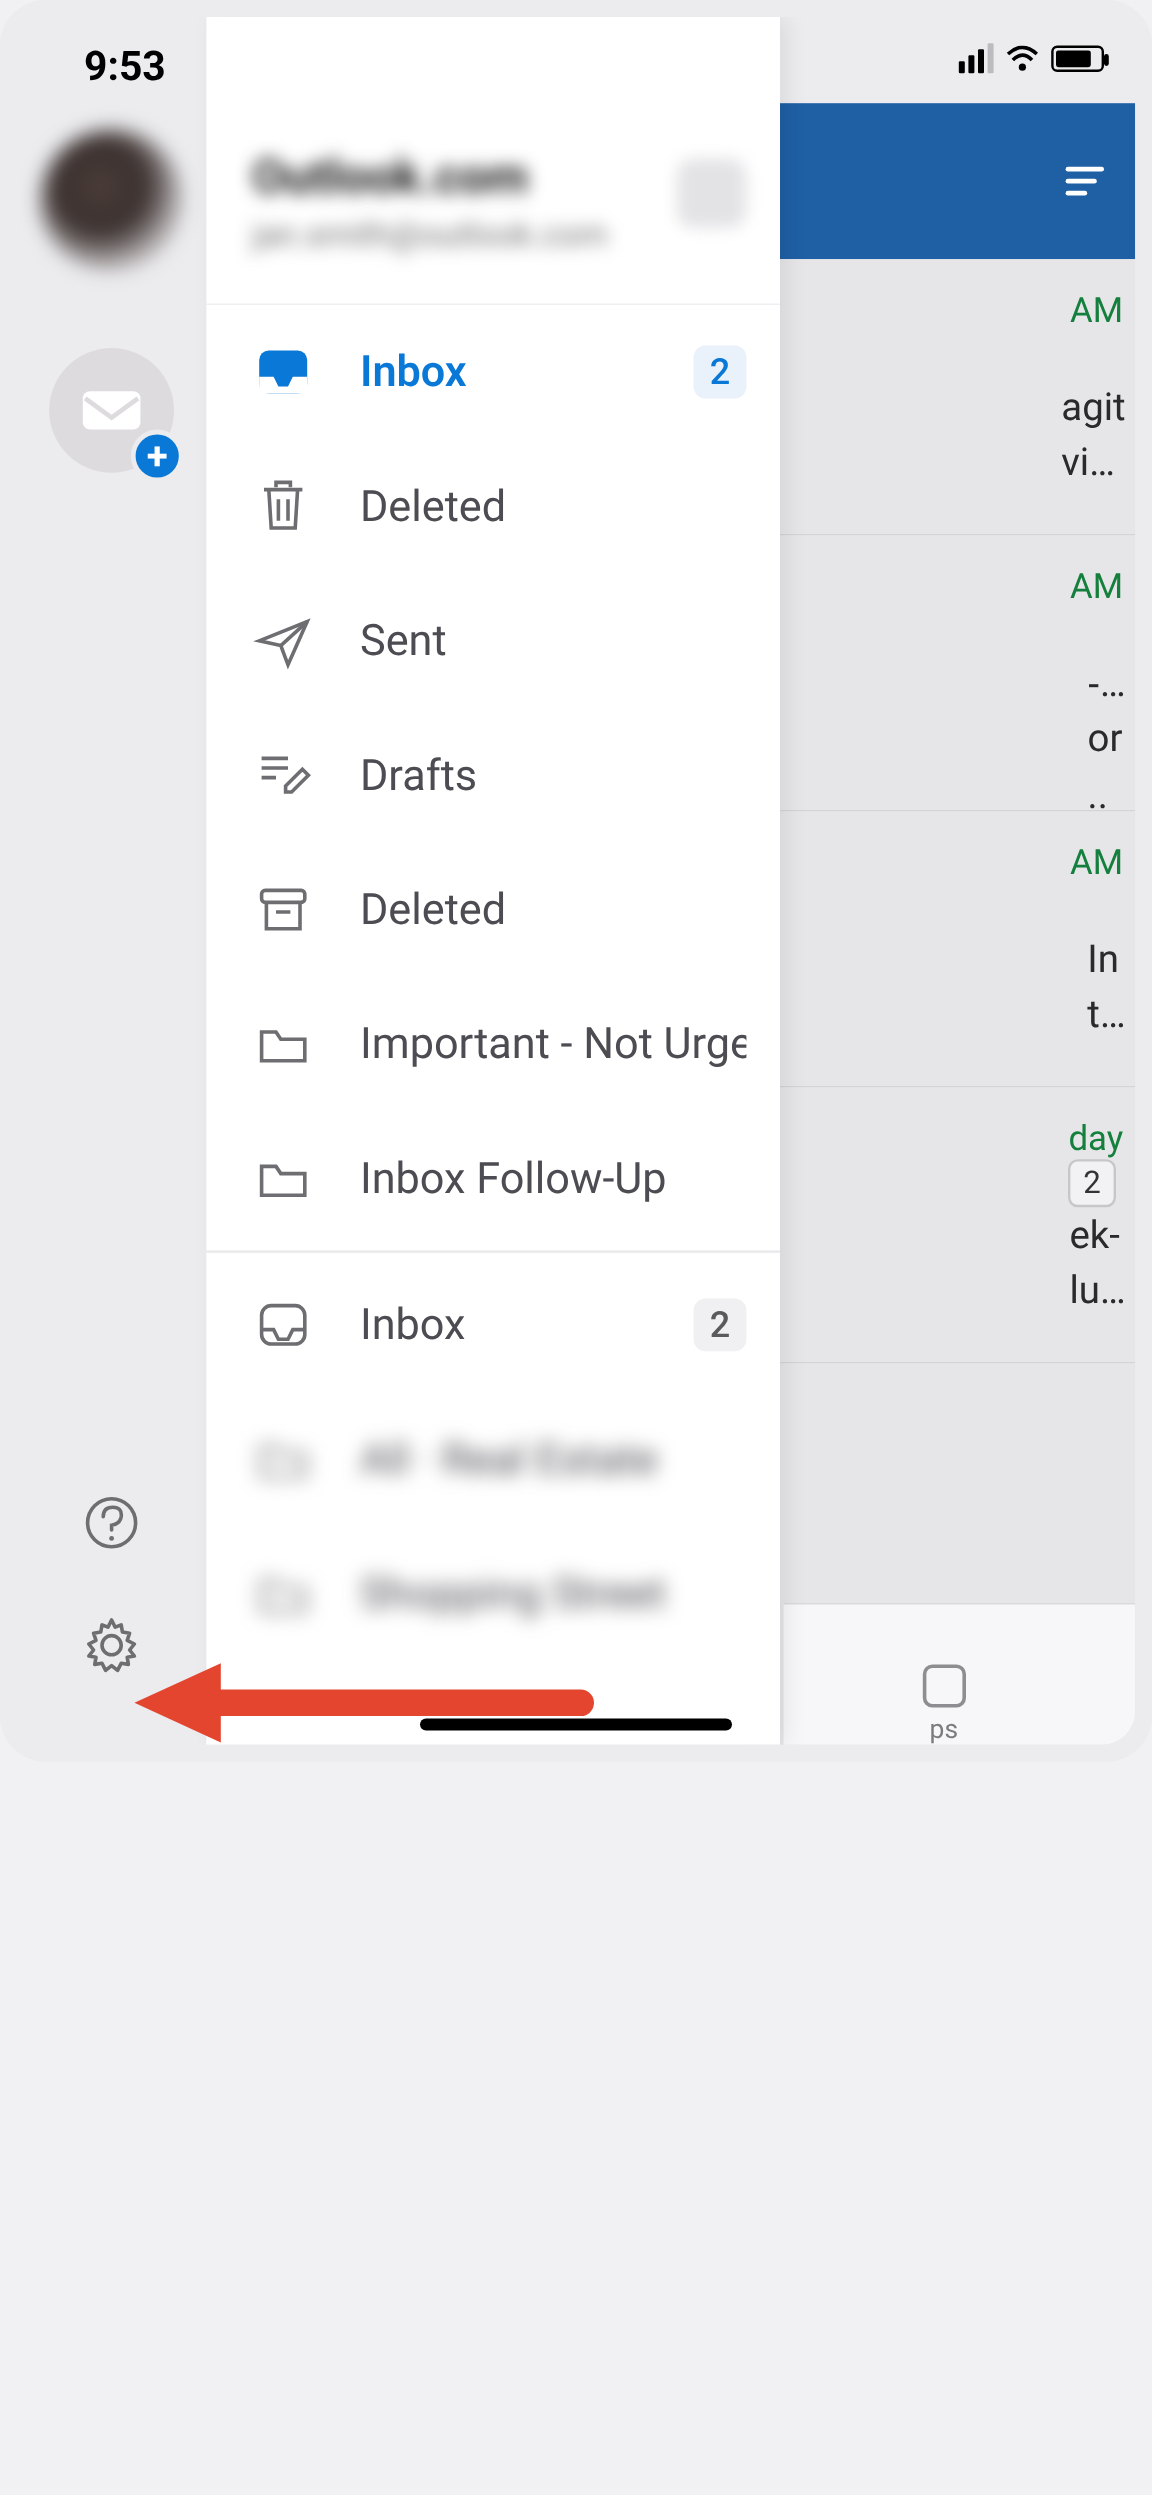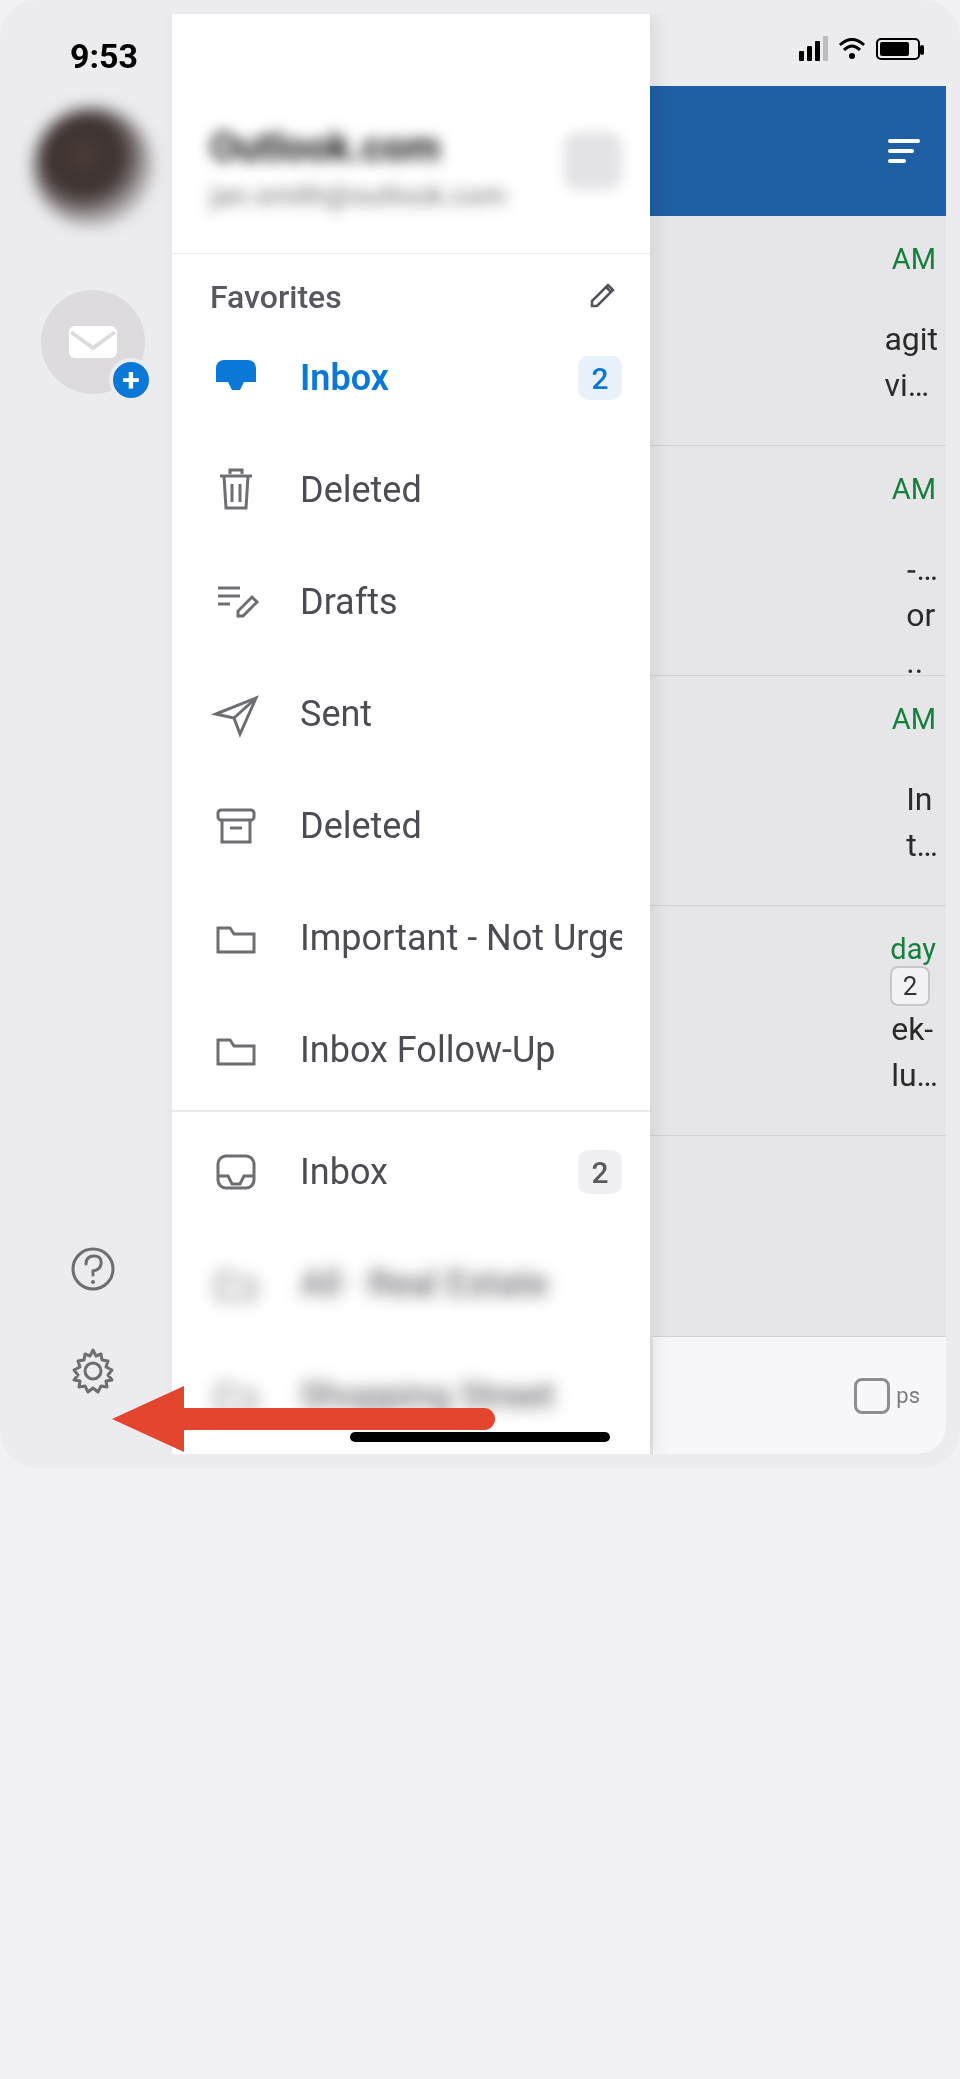--- a/index.html
+++ b/index.html
@@ -71,21 +71,21 @@
     position:absolute;top:60px;right:16px;
     min-width:40px;height:40px;border-radius:8px;
     background:#f2f2f4;border:2px solid #c7c7cb;
     font-size:26px;display:flex;align-items:center;justify-content:center;color:#333;
   }
 
   .behind-tabbar{
     position:absolute;bottom:0;left:639px;right:0;height:118px;
     background:#f7f7f9;border-top:1px solid #d4d4d7;
     display:flex;align-items:center;justify-content:flex-end;padding-right:26px;
-    color:#7c7c80;font-size:22px;gap:6px;flex-direction:row;
+    color:#7c7c80;font-size:22px;gap:6px;flex-direction:column;
   }
   .behind-tabbar .tab-icon{width:36px;height:36px;border:3px solid #8e8e92;border-radius:8px}
 
   
   .rail{
     position:absolute;top:0;bottom:0;left:0;width:158px;
     background:#ececef;
     display:flex;flex-direction:column;align-items:center;
   }
   .rail .avatar-blur{
@@ -283,29 +283,20 @@
     </div>
 
     <div class="drawer">
 
       <div class="account">
         <div class="title">Outlook.com</div>
         <div class="sub">jan.smith@outlook.com</div>
         <div class="acct-icon"></div>
       </div>
 
-      <div class="section-header">
-        <span class="title">Favorites</span>
-        <span class="edit">
-          <svg viewBox="0 0 34 34">
-                <path d="M6 28 L6 23 L22 7 L27 12 L11 28 Z"></path>
-                <path d="M20 9 L25 14"></path>
-              </svg>
-        </span>
-      </div>
 
       <div class="row active">
         <span class="icon">
           <svg viewBox="0 0 52 52">
                 <rect x="6" y="8" width="40" height="36" rx="8" fill="#0a78d6" stroke="none"></rect>
                 <path d="M6 30 L18 30 L22 38 L30 38 L34 30 L46 30 L46 44 L6 44 Z" fill="#fff" stroke="none"></path>
               </svg>
         </span>
         <span class="label">Inbox</span>
         <span class="count">2</span>
@@ -319,35 +310,35 @@
                 <path d="M20 10 L20 6 L32 6 L32 10"></path>
                 <path d="M22 20 L22 38 M30 20 L30 38"></path>
               </svg>
         </span>
         <span class="label">Deleted</span>
       </div>
 
       <div class="row">
         <span class="icon">
           <svg viewBox="0 0 52 52">
+                <path d="M6 26 L46 10 L30 46 L24 30 Z"></path>
+                <path d="M24 30 L46 10"></path>
+              </svg>
+        </span>
+        <span class="label">Sent</span>
+      </div>
+
+      <div class="row">
+        <span class="icon">
+          <svg viewBox="0 0 52 52">
                 <path d="M8 12 L30 12 M8 20 L30 20 M8 28 L20 28"></path>
                 <path d="M28 40 L28 35 L42 21 L47 26 L33 40 Z"></path>
               </svg>
         </span>
         <span class="label">Drafts</span>
-      </div>
-
-      <div class="row">
-        <span class="icon">
-          <svg viewBox="0 0 52 52">
-                <path d="M6 26 L46 10 L30 46 L24 30 Z"></path>
-                <path d="M24 30 L46 10"></path>
-              </svg>
-        </span>
-        <span class="label">Sent</span>
       </div>
 
       <div class="row">
         <span class="icon">
           <svg viewBox="0 0 52 52">
                 <rect x="8" y="10" width="36" height="10" rx="3"></rect>
                 <path d="M12 20 L12 42 L40 42 L40 20"></path>
                 <path d="M20 28 L32 28"></path>
               </svg>
         </span>

